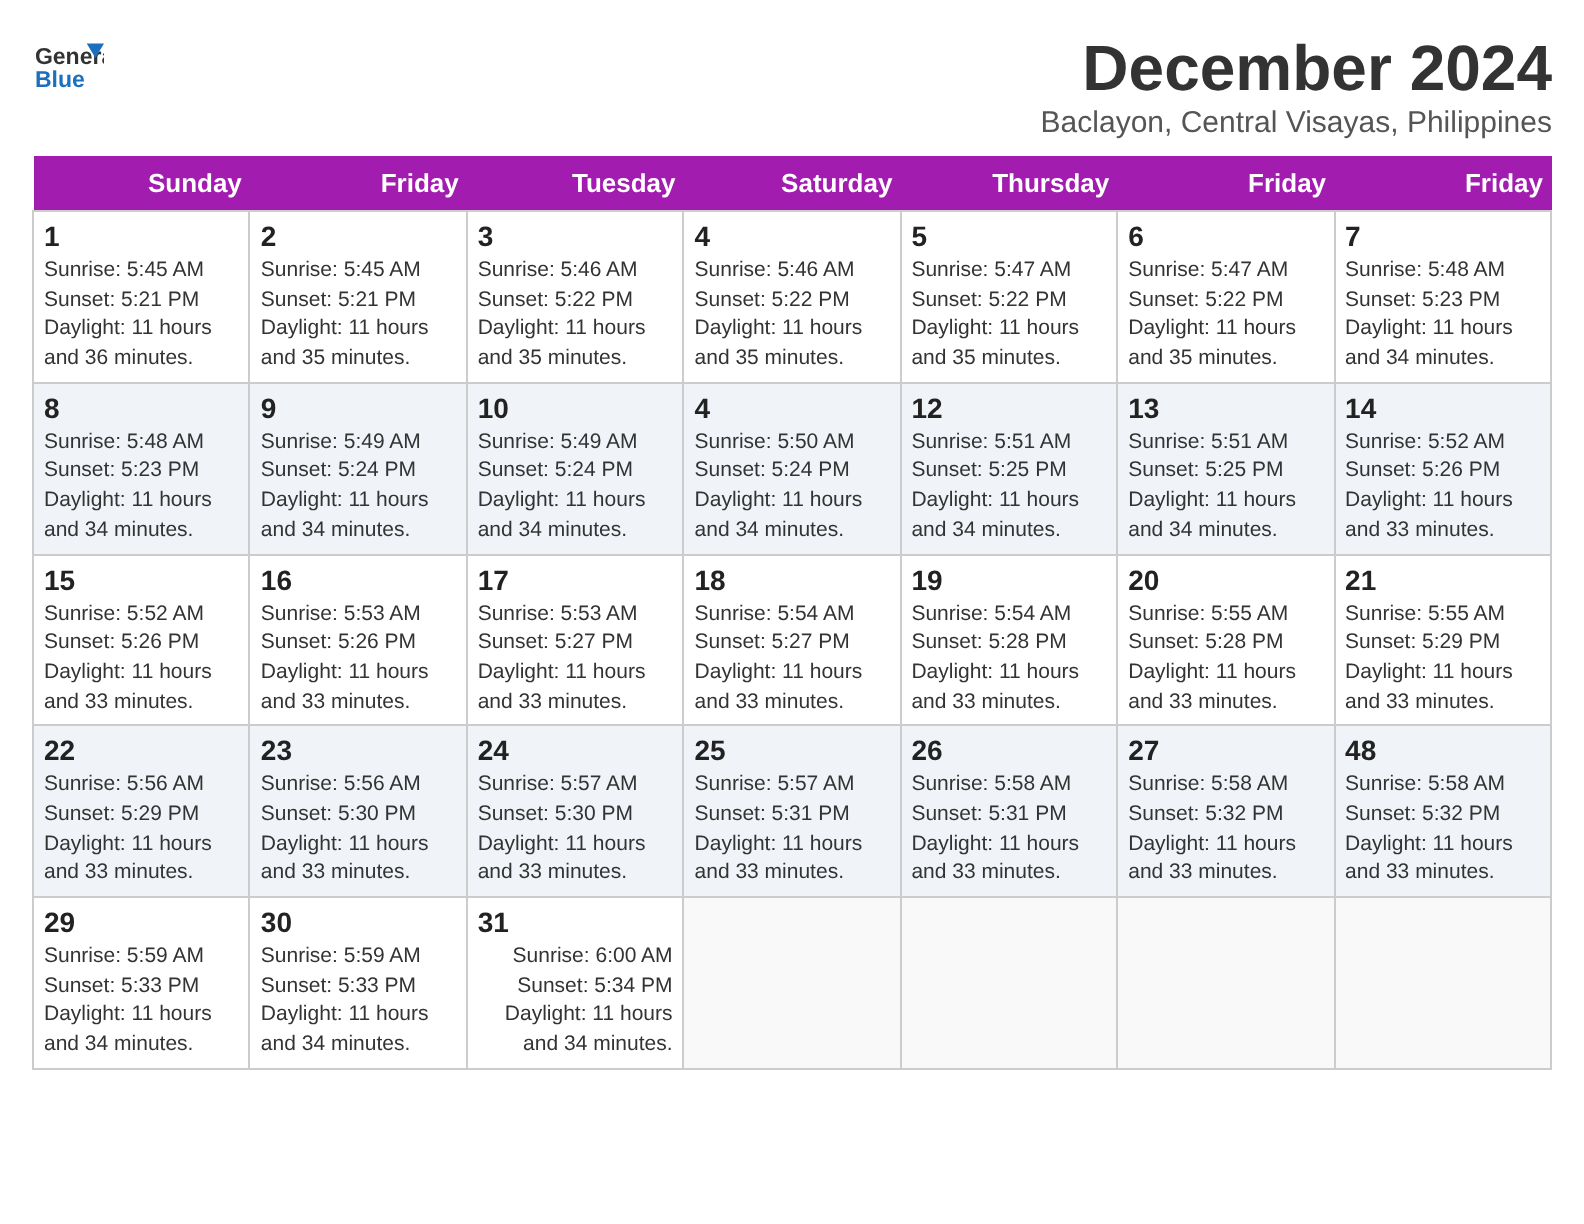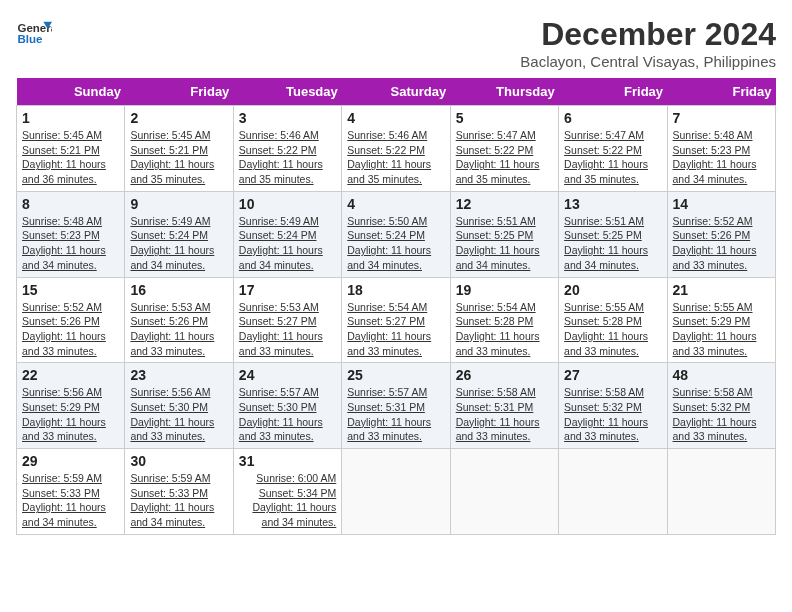--- a/index.html
+++ b/index.html
@@ -66,21 +66,20 @@
       font-size: 14px;
       font-weight: bold;
       color: #222;
       display: block;
       margin-bottom: 2px;
     }
     .cell-text {
       color: #333;
       line-height: 1.4;
       font-size: 10.5px;
-      text-decoration: underline;
     }
     .empty-cell {
       background: #f9f9f9;
     }
   </style>
 </head>
 <body>
 
 <div class="header">
   <div class="logo">

